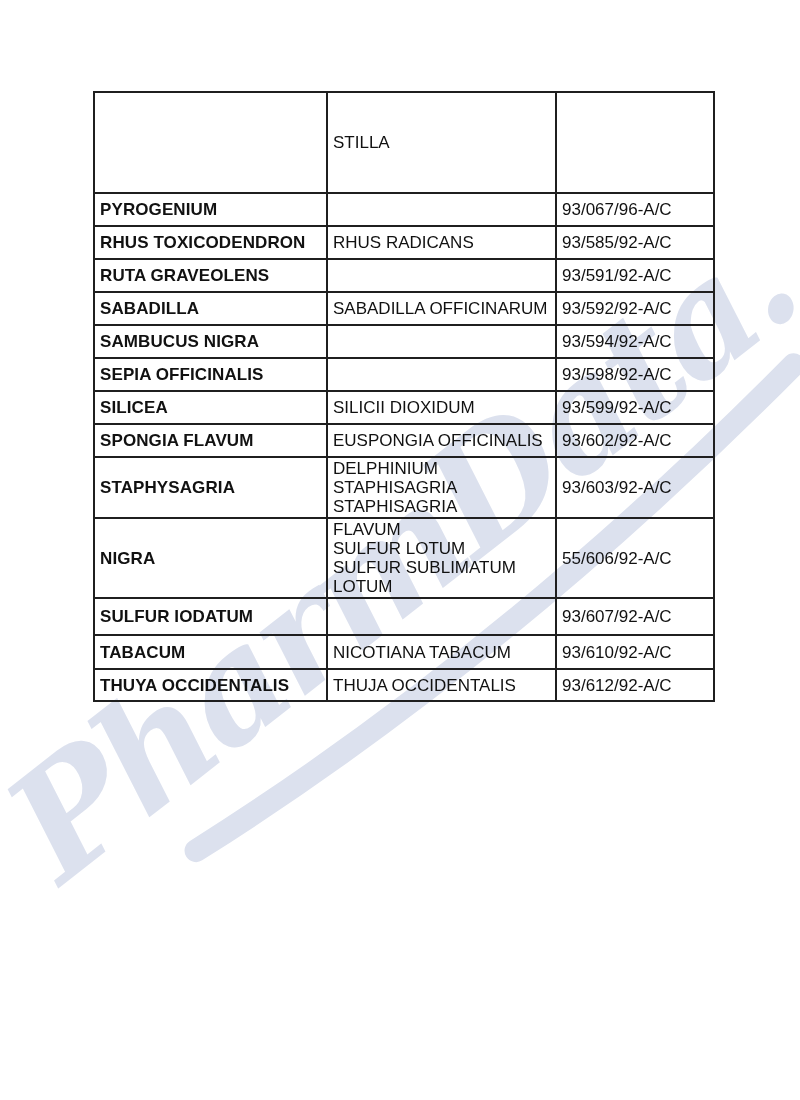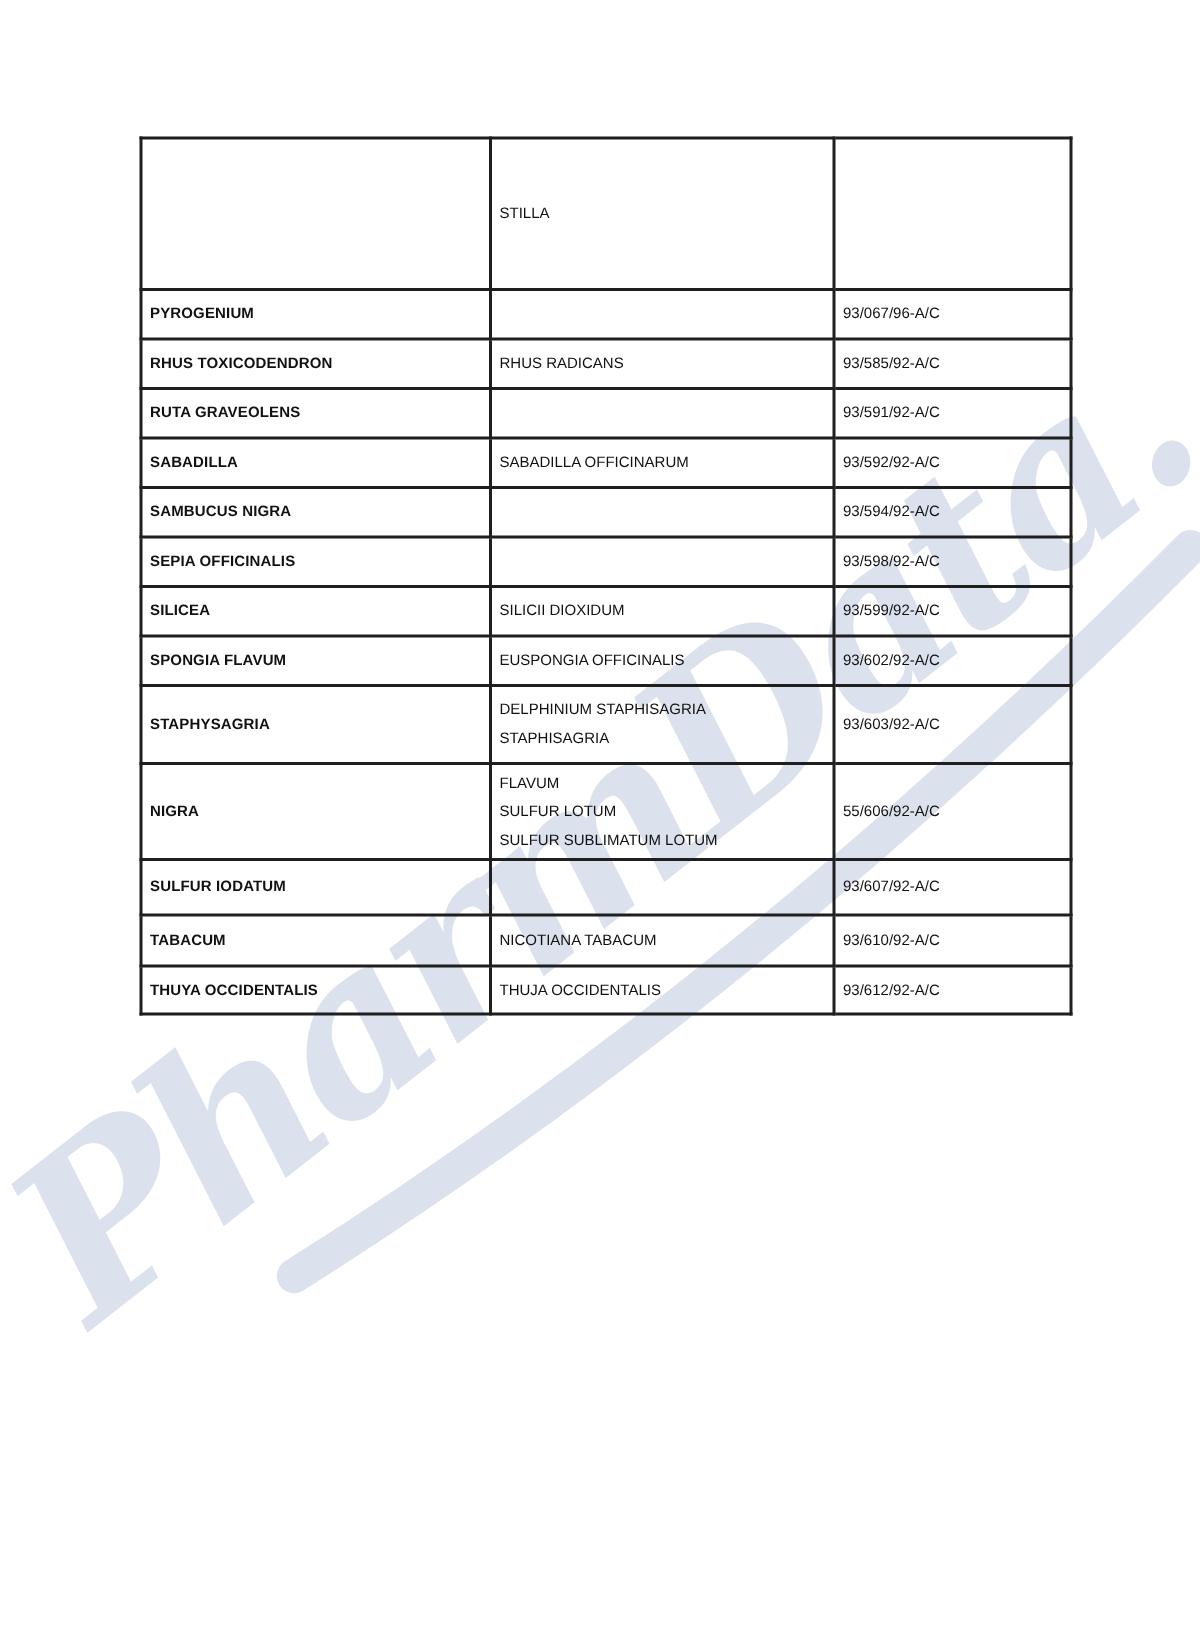--- a/index.html
+++ b/index.html
@@ -34,21 +34,21 @@
     top: 91px;
     width: 620px;
     z-index: 2;
     border-collapse: collapse;
     table-layout: fixed;
     background: transparent;
   }
   table.reg-table td {
     border: 2px solid #1f1f1f;
     padding: 1px 4px 1px 5px;
-    font-size: 10px;
+    font-size: 17px;
     line-height: 19px;
     color: #111111;
     vertical-align: middle;
     overflow: hidden;
   }
   td.c-name {
     font-weight: bold;
     letter-spacing: 0.1px;
   }
   td.c-syn {

